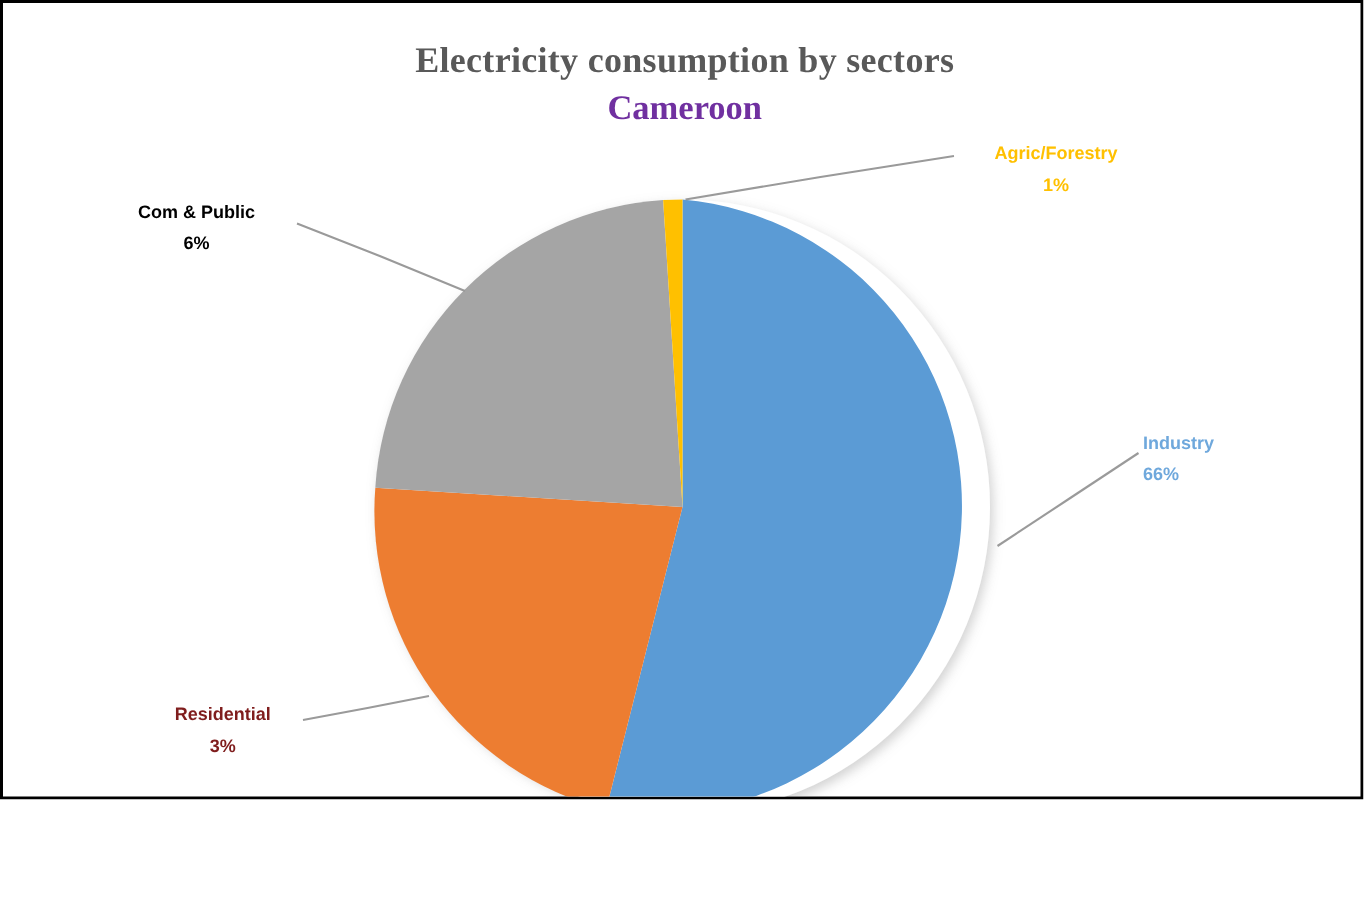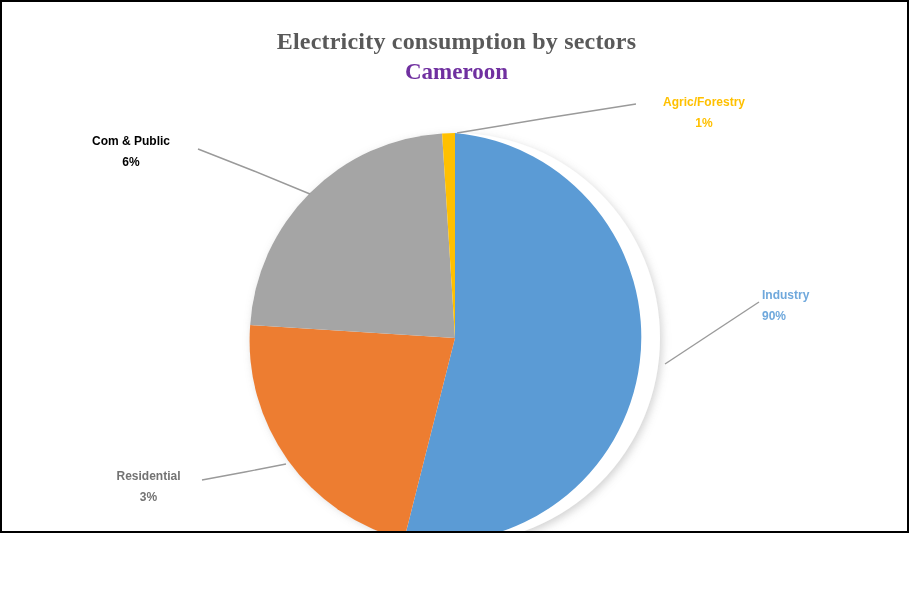--- a/index.html
+++ b/index.html
@@ -72,21 +72,21 @@
   }
   #label-industry {
     left: 760px;
     top: 283px;
     color: #6FA8DC;
     width: 82px;
   }
   #label-residential {
     left: 84px;
     top: 464px;
-    color: #737373;
+    color: #7f1d1d;
     text-align: center;
     width: 125px;
   }
   #label-com {
     left: 56px;
     top: 129px;
     color: #000000;
     text-align: center;
     width: 146px;
   }
@@ -122,21 +122,21 @@
     <polyline points="308,192 252,169 196,147" fill="none" stroke="#9a9a9a" stroke-width="1.4"></polyline>
   </svg>
 
   <div class="slice-label" id="label-agric">
     <span>Agric/Forestry</span>
     <span class="pct">1%</span>
   </div>
 
   <div class="slice-label" id="label-industry">
     <span>Industry</span>
-    <span class="pct">90%</span>
+    <span class="pct">66%</span>
   </div>
 
   <div class="slice-label" id="label-residential">
     <span>Residential</span>
     <span class="pct">3%</span>
   </div>
 
   <div class="slice-label" id="label-com">
     <span>Com &amp; Public</span>
     <span class="pct">6%</span>

